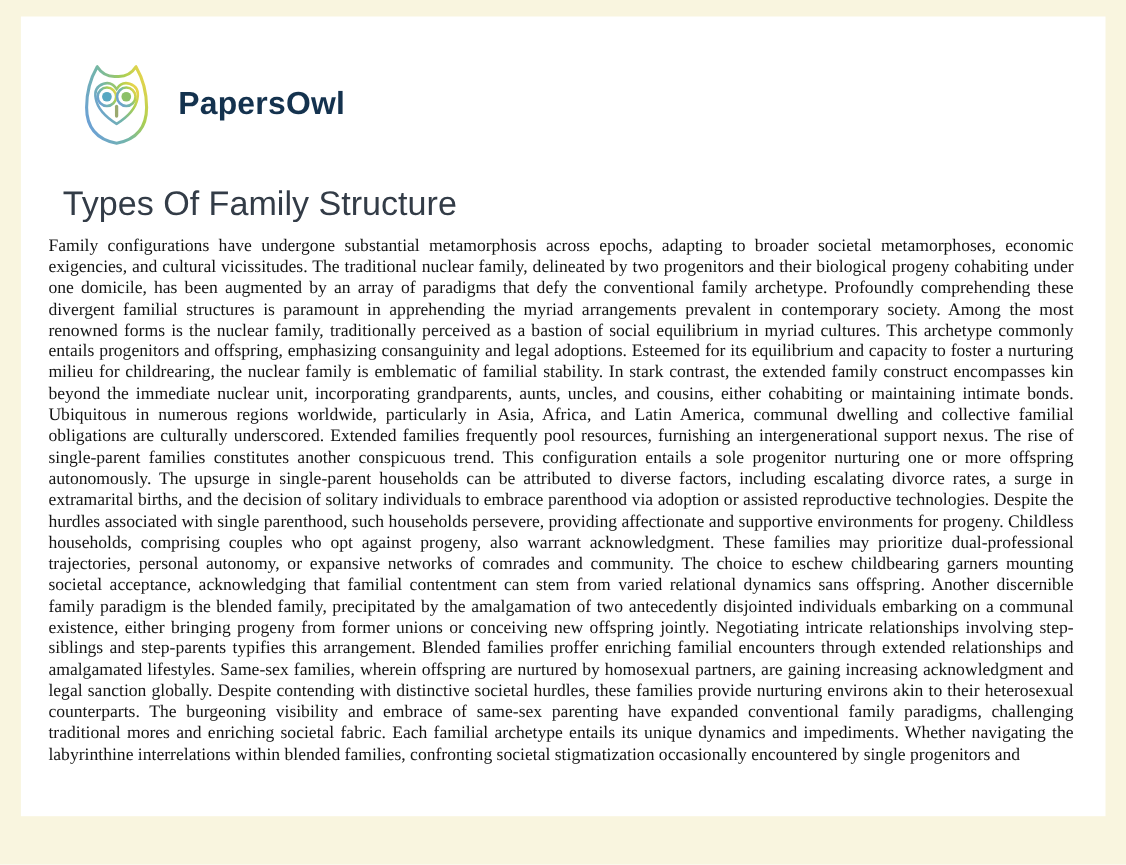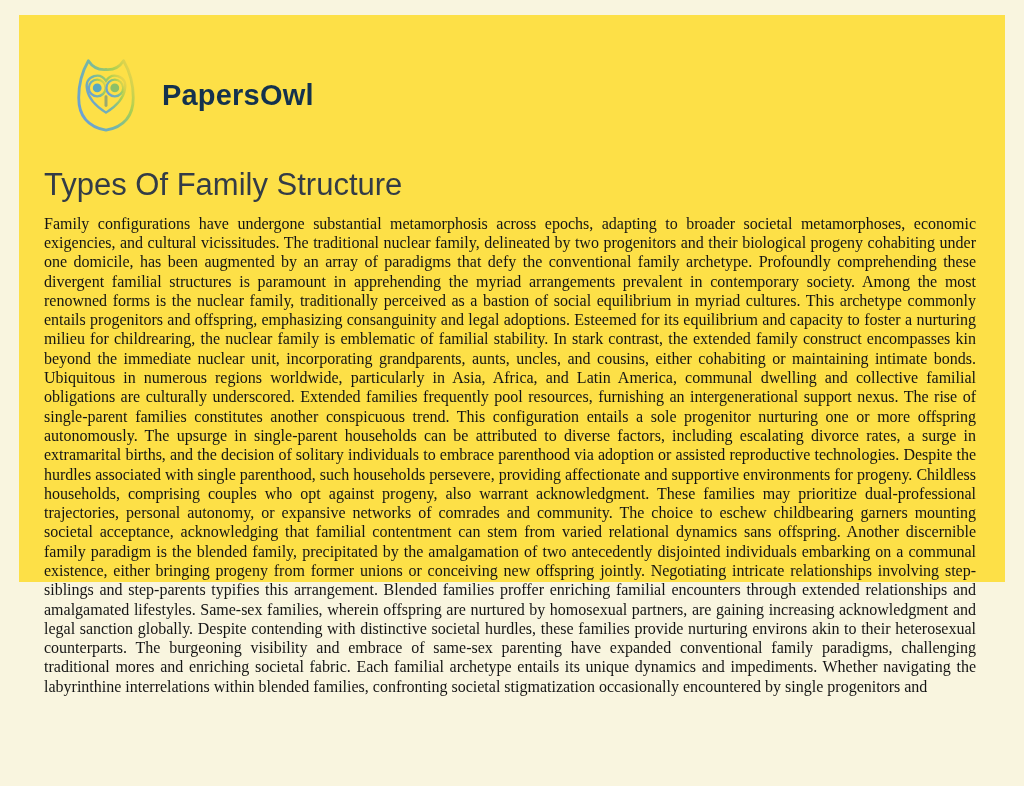--- a/index.html
+++ b/index.html
@@ -9,22 +9,22 @@
     height: 786px;
     background: #f9f5df;
     font-family: "Liberation Sans", sans-serif;
     overflow: hidden;
   }
   .panel {
     position: absolute;
     left: 19px;
     top: 15px;
     width: 986px;
-    height: 567px;
-    background: #fde047;
+    height: 727px;
+    background: #ffffff;
     padding: 32px 28px 20px 25px;
   }
   .header-row {
     display: flex;
     align-items: center;
     margin-left: 18px;
   }
   .logo-wrap {
     width: 88px;
     height: 96px;
@@ -46,21 +46,21 @@
     line-height: 1.1;
   }
   .page-url {
     margin-top: 9px;
     font-style: italic;
     font-size: 16.5px;
     color: #4a7f9e;
     letter-spacing: 0.2px;
   }
   .doc-title {
-    margin: 24px 0 11px 0;
+    margin: 24px 0 11px 13px;
     font-size: 31px;
     font-weight: 400;
     color: #333c47;
     line-height: 1.15;
   }
   .doc-body {
     font-family: "Liberation Serif", serif;
     font-size: 16px;
     line-height: 19.3px;
     color: #141414;

